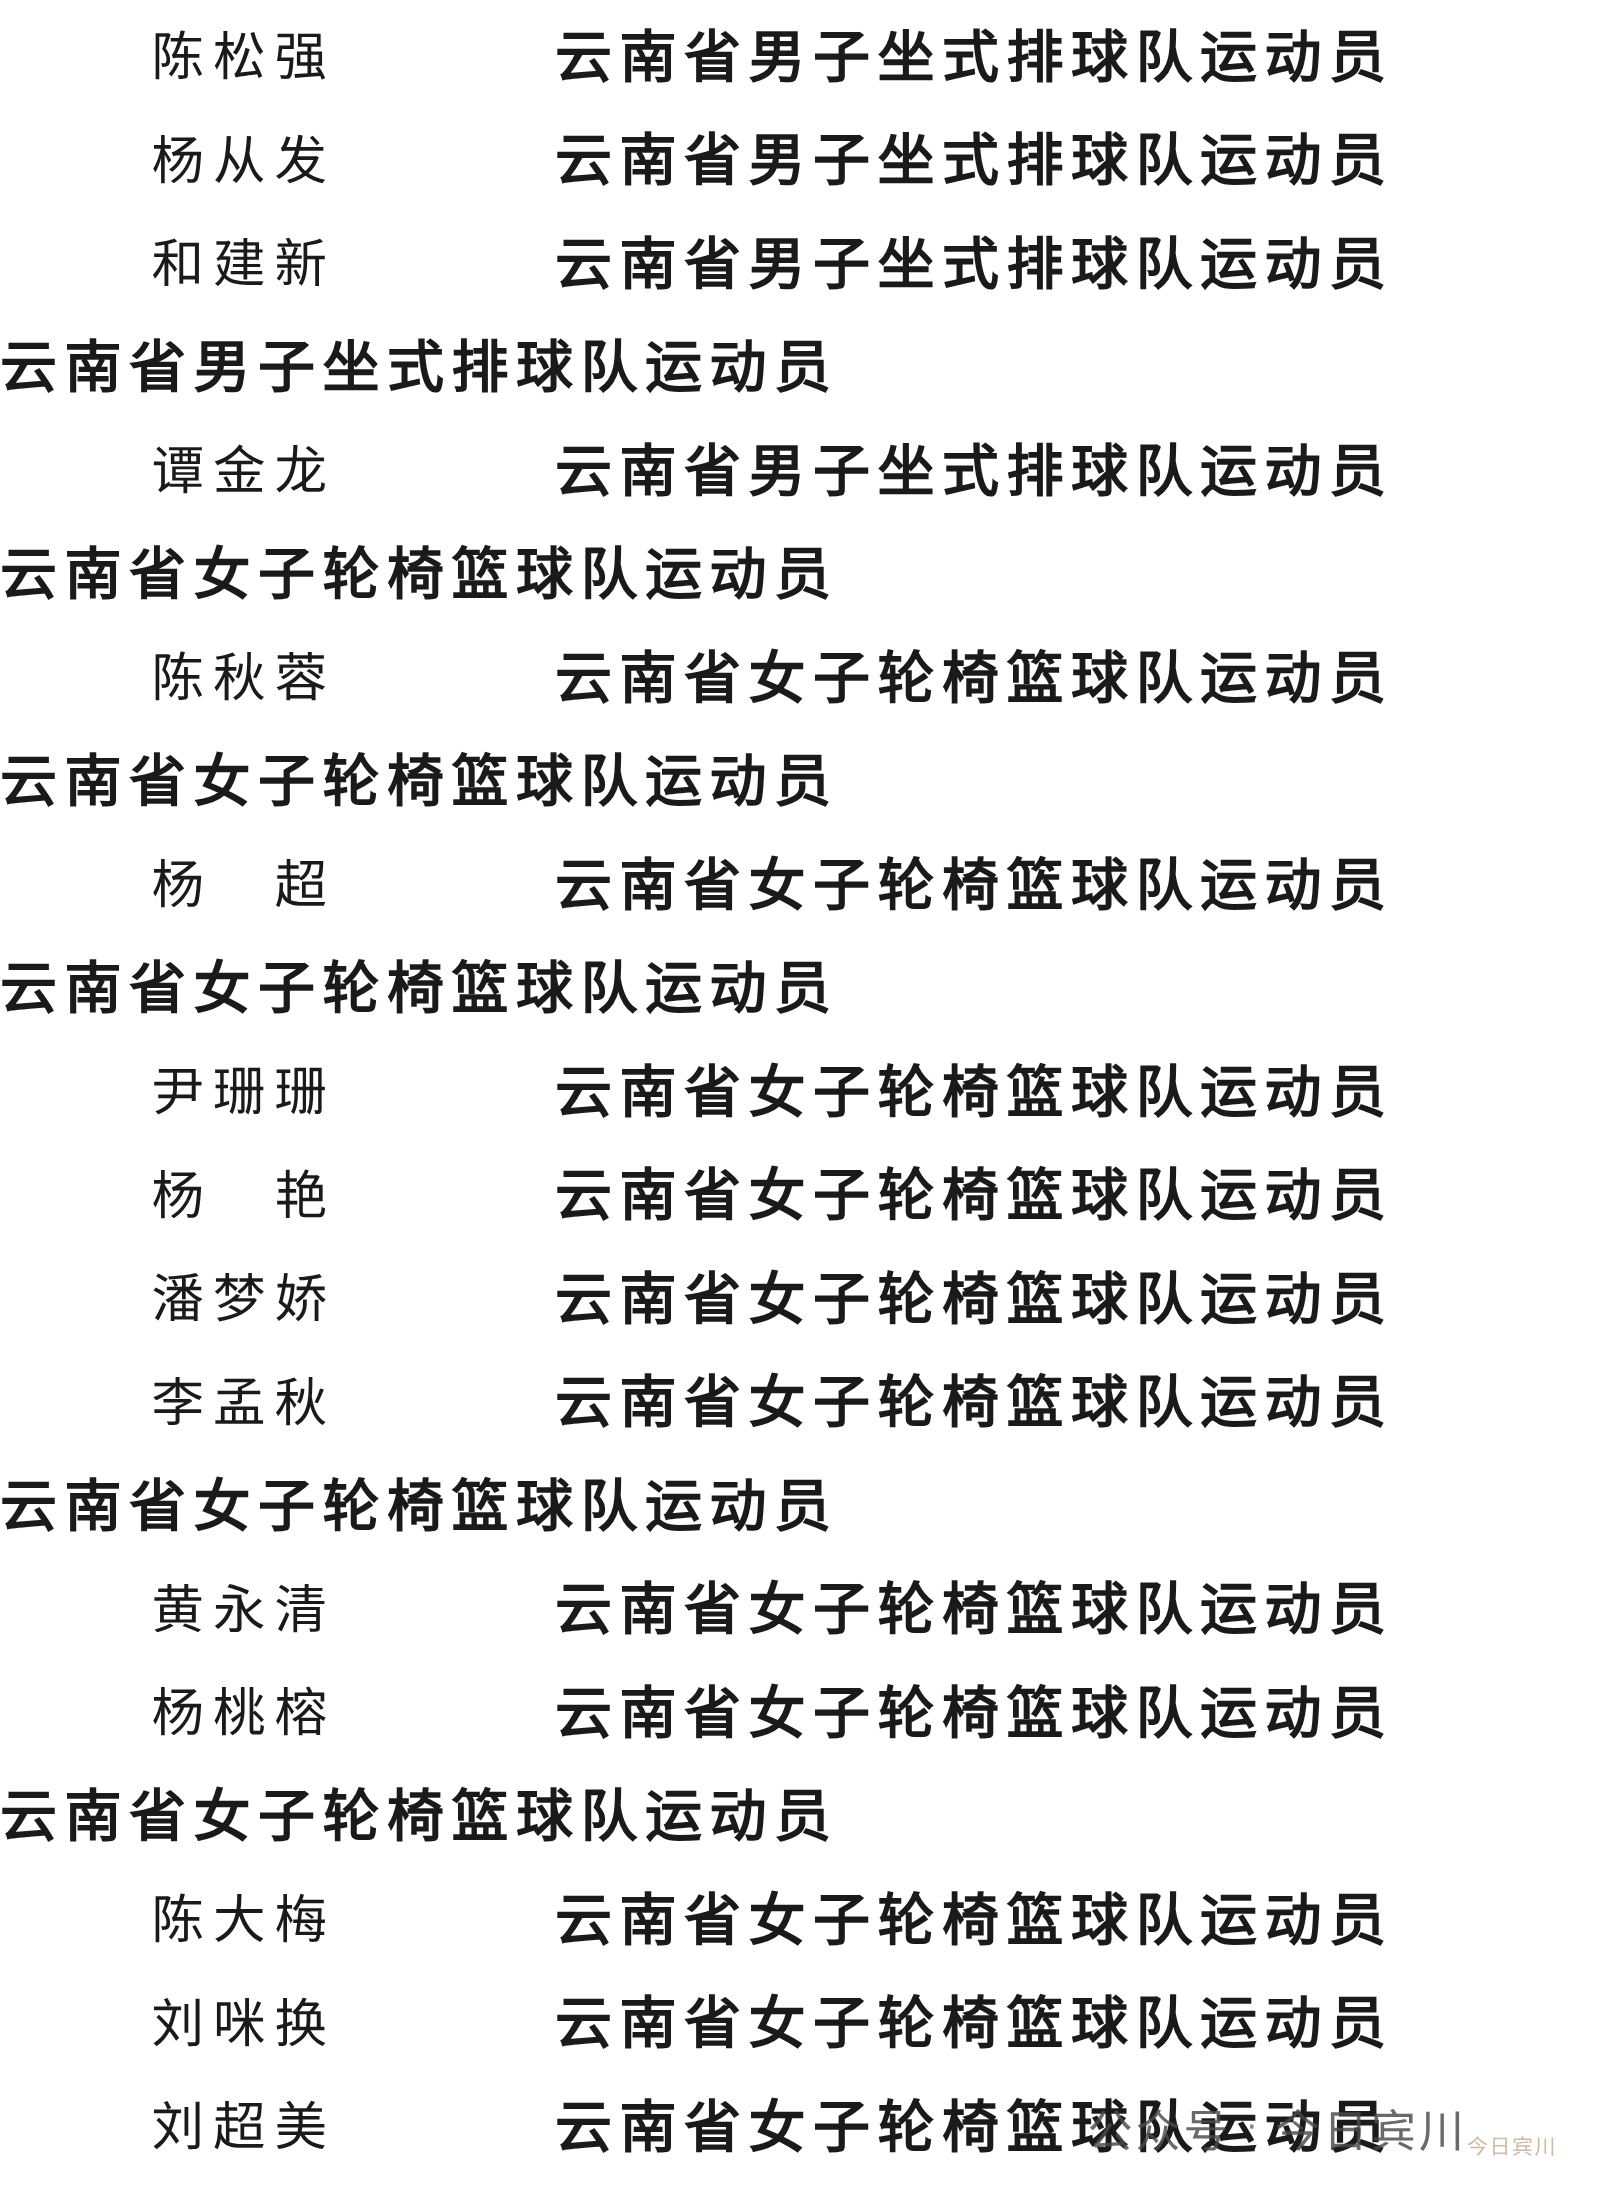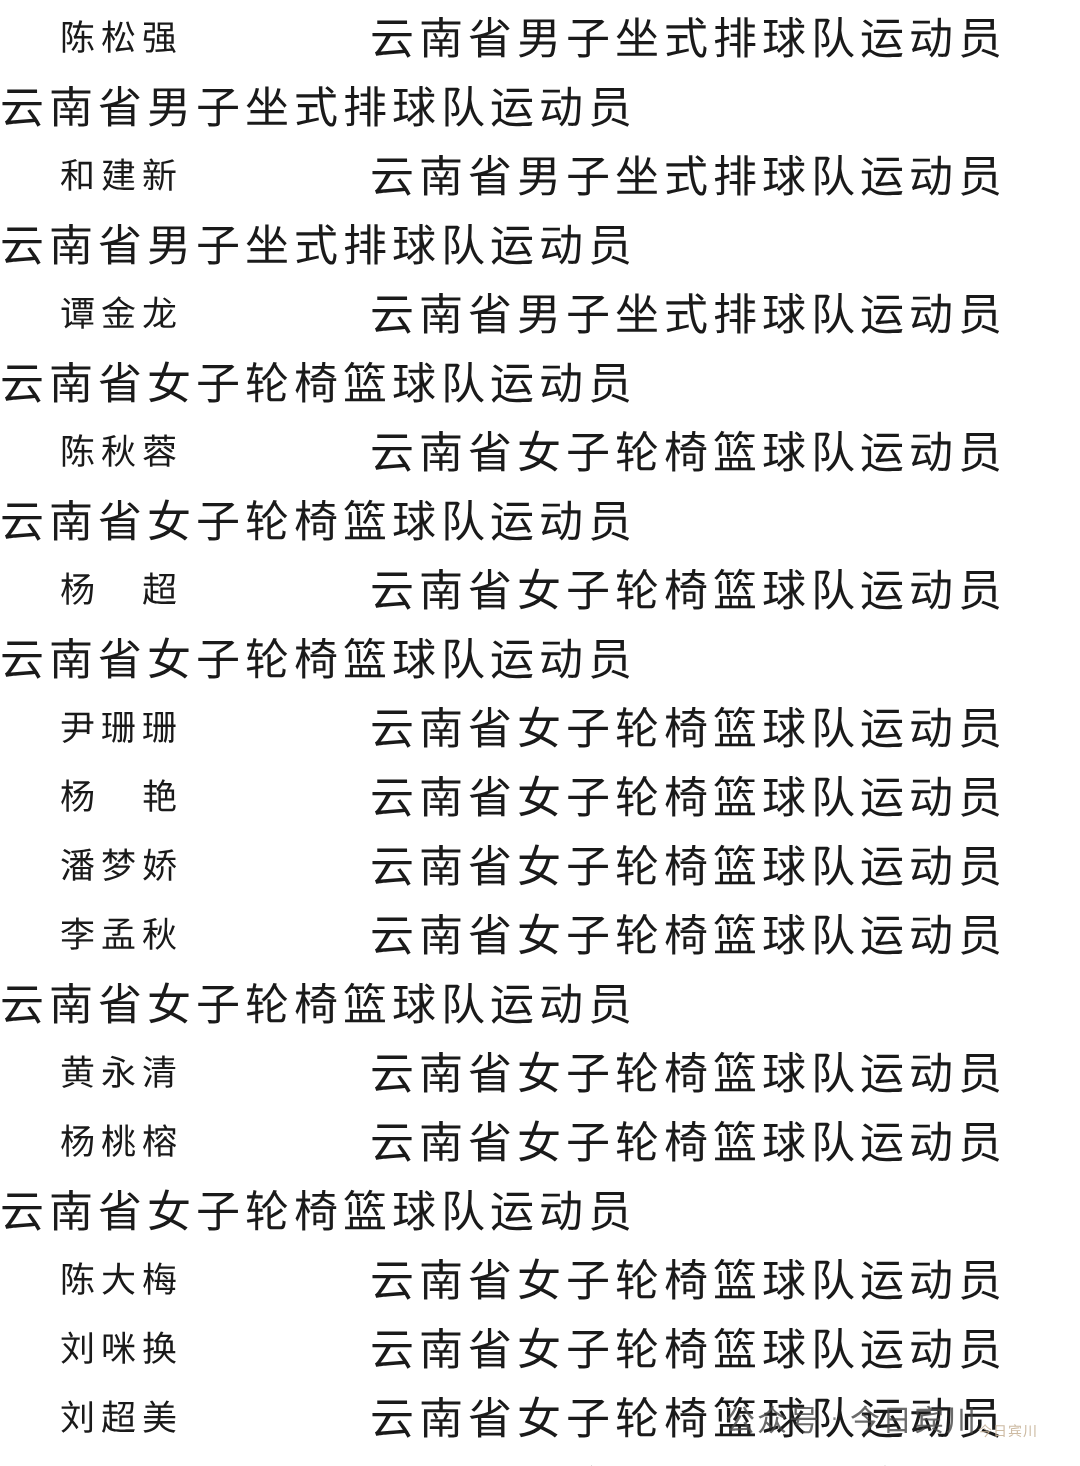--- a/index.html
+++ b/index.html
@@ -21,32 +21,32 @@
     left: 0;
     width: 1080px;
   }
   .row {
     display: flex;
     align-items: center;
     height: 69px;
   }
   .name {
     width: 370px;
-    padding-left: 60px;
+    padding-left: 101px;
     box-sizing: border-box;
     font-size: 35px;
     letter-spacing: 6px;
     white-space: pre;
     font-weight: 500;
   }
   .role {
-    font-size: 44px;
+    font-size: 38px;
     letter-spacing: 5px;
     white-space: pre;
-    font-weight: 400;
+    font-weight: 700;
   }
   
   #watermark {
     position: absolute;
     right: 36px;
     bottom: 26px;
     display: flex;
     align-items: flex-end;
     pointer-events: none;
   }
@@ -76,20 +76,21 @@
 </style>
 </head>
 <body>
 
 <div id="roster">
     <div class="row">
       <div class="name">陈松强</div>
       <div class="role">云南省男子坐式排球队运动员</div>
     </div>
     <div class="row">
+      <div class="name">杨从发</div>
       <div class="role">云南省男子坐式排球队运动员</div>
     </div>
     <div class="row">
       <div class="name">和建新</div>
       <div class="role">云南省男子坐式排球队运动员</div>
     </div>
     <div class="row">
       <div class="role">云南省男子坐式排球队运动员</div>
     </div>
     <div class="row">

